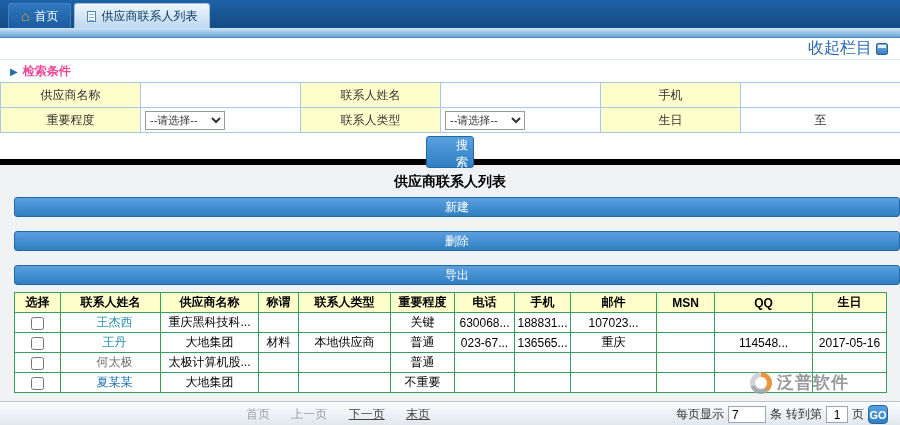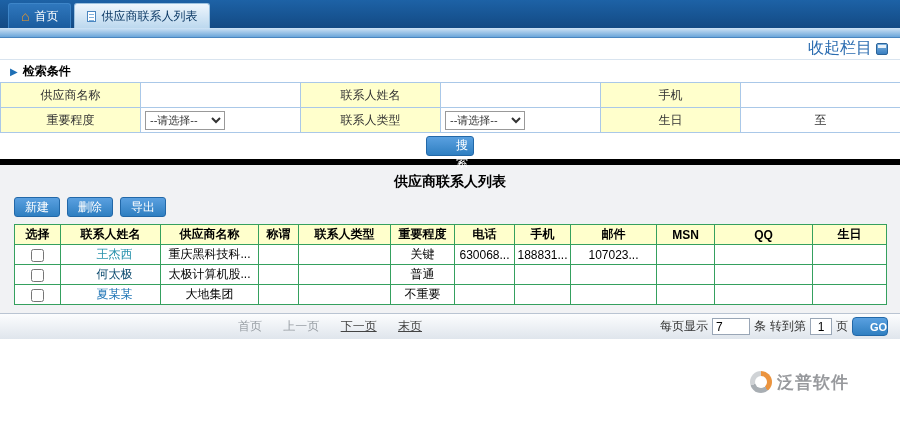--- a/index.html
+++ b/index.html
@@ -34,47 +34,47 @@
   .collapse-link { color:#2b6cb0; text-decoration:none; display:flex; align-items:center;
     cursor:pointer; font-size:16px; }
   .collapse-icon { width:12px; height:12px; margin-left:4px; border-radius:2px;
     background:linear-gradient(#7ab1e0,#3a7fc1); border:1px solid #2b6399; position:relative; }
   .collapse-icon::after { content:""; position:absolute; left:1px; right:1px; top:1px;
     height:3px; background:#fff; opacity:.85; }
 
   
   .search-header { height:22px; display:flex; align-items:center; gap:5px; padding-left:10px; }
   .arrow-icon { color:#1e6fb5; font-size:10px; }
-  .search-title { color:#000000; font-weight:bold; }
+  .search-title { color:#ec4899; font-weight:bold; }
 
   .search-table { width:900px; border-collapse:collapse; table-layout:fixed; }
   .search-table td { border:1px solid #aac8e8; height:25px; }
   .search-table td.lbl { background:#ffffcc; width:140px; text-align:center; color:#333; }
   .search-table td.inp { background:#fff; width:160px; padding:0 4px; }
   .plain-input { width:98%; height:19px; border:none; outline:none; background:transparent;
     font-size:12px; font-family:inherit; }
   .search-select { height:19px; width:80px; border:1px solid #999; background:#fff;
     font-size:11px; color:#333; font-family:inherit; }
   .bday { display:flex; align-items:center; justify-content:center; gap:4px; }
   .date-input { width:56px; height:18px; border:none; outline:none; background:transparent;
     font-size:12px; }
   .to-label { color:#333; }
 
   .search-btn-row { height:26px; text-align:center; padding-top:3px; background:#fff; }
   .btn-blue { background:linear-gradient(#5aa0e0,#2f7fc1); color:#fff; border:1px solid #2268a8;
     border-radius:3px; font-size:12px; font-family:inherit; cursor:pointer; }
-  .search-btn { width:48px; height:20px;padding-left:24px; }
+  .search-btn { width:48px; height:32px;padding-left:24px; }
 
   .black-bar { height:6px; background:#000; }
 
   
   .lower { background:#f1f2f4; }
   .list-title { text-align:center; font-size:14px; font-weight:bold; color:#000;
     padding:8px 0 6px; }
-  .action-row { padding:0 0 7px 14px; display:flex; gap:7px; }
+  .action-row { padding:0 0 7px 14px; display:flex; gap:14px;flex-direction:column; }
   .action-btn { height:20px; padding:0 10px; }
 
   .data-table { margin:0 14px; width:872px; border-collapse:collapse; table-layout:fixed;
     background:#fff; }
   .data-table th, .data-table td { border:1px solid #35a05e; height:20px; font-size:12px;
     text-align:center; overflow:hidden; white-space:nowrap; padding:0 2px; }
   .data-table th { background:#ffffcc; font-weight:bold; color:#000; }
   .data-table input[type=checkbox] { width:13px; height:13px; margin:0; vertical-align:middle; }
   .name-link { text-decoration:none; cursor:pointer;margin-left:8px; }
 
@@ -86,24 +86,24 @@
   .stat-num { color:#f00000; font-weight:bold; margin:0 3px; }
   .footer-center { flex:1; text-align:center; white-space:nowrap; }
   .pg-link { margin:0 9px; cursor:pointer; }
   .pg-disabled { color:#9aa0a6; }
   .pg-active { color:#444;text-decoration:underline; }
   .footer-right { margin-right:12px; display:flex; align-items:center; gap:4px; white-space:nowrap; }
   .page-size-input { width:38px; height:17px; border:1px solid #99a6b6; padding-left:3px;
     font-size:12px; font-family:inherit; }
   .goto-input { width:22px; height:17px; border:1px solid #99a6b6; text-align:center;
     font-size:12px; font-family:inherit; }
-  .go-btn { width:36px; height:19px; border-radius:4px; font-weight:bold; font-size:11px;text-align:right; }
-
-  
-  .watermark { position:absolute; left:750px; top:371px; display:flex; align-items:flex-start;
+  .go-btn { width:20px; height:19px; border-radius:4px; font-weight:bold; font-size:11px; }
+
+  
+  .watermark { position:absolute; left:750px; top:371px; display:flex; align-items:center;
     gap:5px; opacity:.85; z-index:5; pointer-events:none; }
   .wm-logo { width:22px; height:22px; border-radius:50%;
     background:conic-gradient(#e8821e 0 140deg, #9aa0a6 140deg 250deg, #c8ccd0 250deg 360deg);
     position:relative; }
   .wm-logo::after { content:""; position:absolute; left:5px; top:5px; right:5px; bottom:5px;
     background:#fff; border-radius:50%; }
   .wm-text { font-size:17px; font-weight:bold; color:#86888c; letter-spacing:1px; }
 </style>
 </head>
 <body>
@@ -225,21 +225,35 @@
             <td>关键</td>
             <td>630068...</td>
             <td>188831...</td>
             <td>107023...</td>
             <td></td>
             <td></td>
             <td></td>
           </tr>
           <tr>
             <td><input type="checkbox" style=""></td>
-            <td><a class="name-link" style="color: #0c4a6e;">何太极</a></td>
+            <td><a class="name-link" style="color: rgb(42, 147, 173);">王丹</a></td>
+            <td>大地集团</td>
+            <td>材料</td>
+            <td>本地供应商</td>
+            <td>普通</td>
+            <td>023-67...</td>
+            <td>136565...</td>
+            <td>重庆</td>
+            <td></td>
+            <td>114548...</td>
+            <td>2017-05-16</td>
+          </tr>
+          <tr>
+            <td><input type="checkbox" style=""></td>
+            <td><a class="name-link" style="color: #737373;">何太极</a></td>
             <td>太极计算机股...</td>
             <td></td>
             <td></td>
             <td>普通</td>
             <td></td>
             <td></td>
             <td></td>
             <td></td>
             <td></td>
             <td></td>

